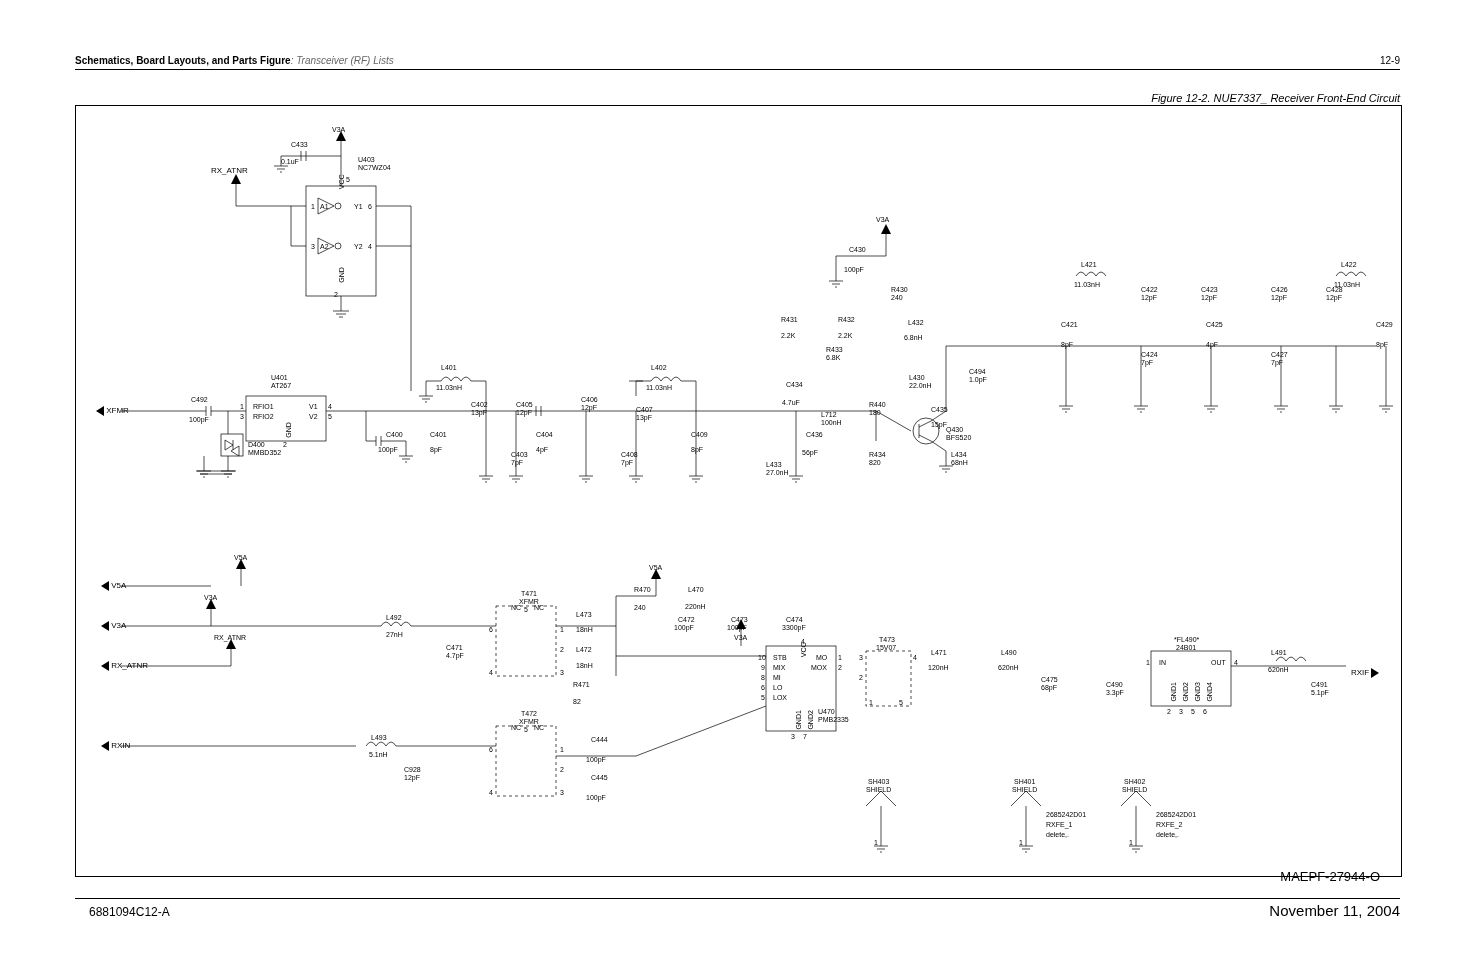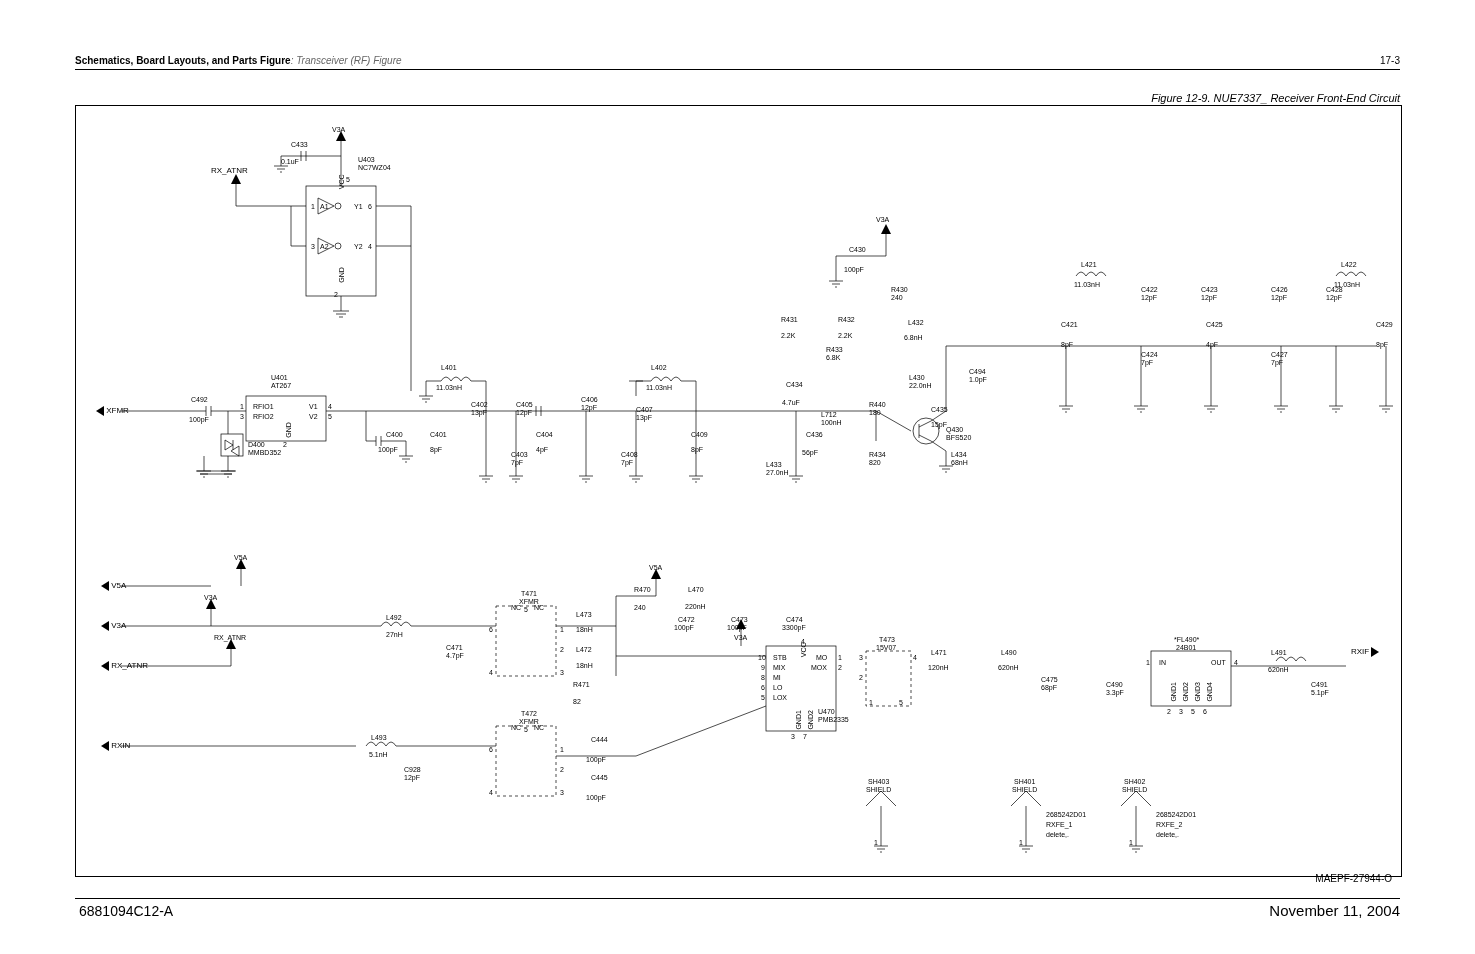--- a/index.html
+++ b/index.html
@@ -1,42 +1,42 @@
 <!DOCTYPE html>
 <html><head>
 <meta charset="utf-8">
 <style>
 body{margin:0;padding:0;font-family:Arial,Helvetica,sans-serif;background:#fff;color:#000;font-size:9px;width:1475px;height:954px;position:relative}
 .header{position:absolute;top:55px;left:75px;right:75px;border-bottom:1.5px solid #000;padding-bottom:3px}
 .header-bold{font-weight:bold;font-size:10px}
 .header-light{font-style:italic;font-size:10px;color:#666}
 .page-num{position:absolute;top:55px;right:75px;font-size:10px}
 .figure-title{position:absolute;top:92px;right:75px;font-style:italic;font-size:11px}
-.footer-left{position:absolute;bottom:35px;left:79px;font-size:14px}
+.footer-left{position:absolute;bottom:35px;left:89px;font-size:12px}
 .footer-right{position:absolute;bottom:35px;right:75px;font-size:15px}
 .footer-line{position:absolute;bottom:55px;left:75px;right:75px;border-top:1.5px solid #000}
 .schematic-frame{position:absolute;top:105px;left:75px;width:1325px;height:770px;border:1px solid #000}
-.maepf{position:absolute;bottom:70px;right:83px;font-size:10px}
+.maepf{position:absolute;bottom:70px;right:95px;font-size:13px}
 .comp{position:absolute;font-size:7px;line-height:1.1}
 .port{position:absolute;font-size:8px}
 .port-shape{display:inline-block;width:0;height:0;border-top:5px solid transparent;border-bottom:5px solid transparent;vertical-align:middle}
 .port-left{border-right:8px solid #000}
 .port-right{border-left:8px solid #000}
 svg{position:absolute;top:0;left:0}
 .wire{stroke:#000;stroke-width:0.7;fill:none}
 .gnd-sym{stroke:#000;stroke-width:0.7}
 </style>
 </head>
 <body>
 
 <div class="header">
-  <span class="header-bold">Schematics, Board Layouts, and Parts Figure</span><span class="header-light">: Transceiver (RF) Figure</span>
+  <span class="header-bold">Schematics, Board Layouts, and Parts Figure</span><span class="header-light">: Transceiver (RF) Lists</span>
 </div>
-<div class="page-num">17-3</div>
-<div class="figure-title">Figure 12-9. NUE7337_ Receiver Front-End Circuit</div>
+<div class="page-num">12-9</div>
+<div class="figure-title">Figure 12-2. NUE7337_ Receiver Front-End Circuit</div>
 
 <div class="schematic-frame">
 
 <svg width="1325" height="770">
 
 <rect x="230" y="80" width="70" height="110" class="wire"></rect>
 <line x1="215" y1="100" x2="230" y2="100" class="wire"></line>
       <text x="235" y="103" font-size="7">1</text>
 <line x1="215" y1="140" x2="230" y2="140" class="wire"></line>
       <text x="235" y="143" font-size="7">3</text>
@@ -547,21 +547,21 @@
 <div class="comp" style="top:602px;left:1091px">2</div>
 <div class="comp" style="top:602px;left:1103px">3</div>
 <div class="comp" style="top:602px;left:1115px">5</div>
 <div class="comp" style="top:602px;left:1127px">6</div>
 
 <div class="comp" style="top:543px;left:1195px">L491</div>
 <div class="comp" style="top:560px;left:1192px">620nH</div>
 <div class="comp" style="top:575px;left:1235px">C491</div>
 <div class="comp" style="top:583px;left:1235px">5.1pF</div>
 
-<div class="port" style="top:541px;left:1275px"><span>RXIF</span> <span class="port-shape port-right"></span></div>
+<div class="port" style="top:562px;left:1275px"><span>RXIF</span> <span class="port-shape port-right"></span></div>
 
 <div class="comp" style="top:672px;left:792px">SH403</div>
 <div class="comp" style="top:680px;left:790px">SHIELD</div>
 <div class="comp" style="top:733px;left:798px">1</div>
 <div class="comp" style="top:672px;left:938px">SH401</div>
 <div class="comp" style="top:680px;left:936px">SHIELD</div>
 <div class="comp" style="top:705px;left:970px">2685242D01</div>
 <div class="comp" style="top:715px;left:970px">RXFE_1</div>
 <div class="comp" style="top:725px;left:970px">delete,.</div>
 <div class="comp" style="top:733px;left:943px">1</div>

